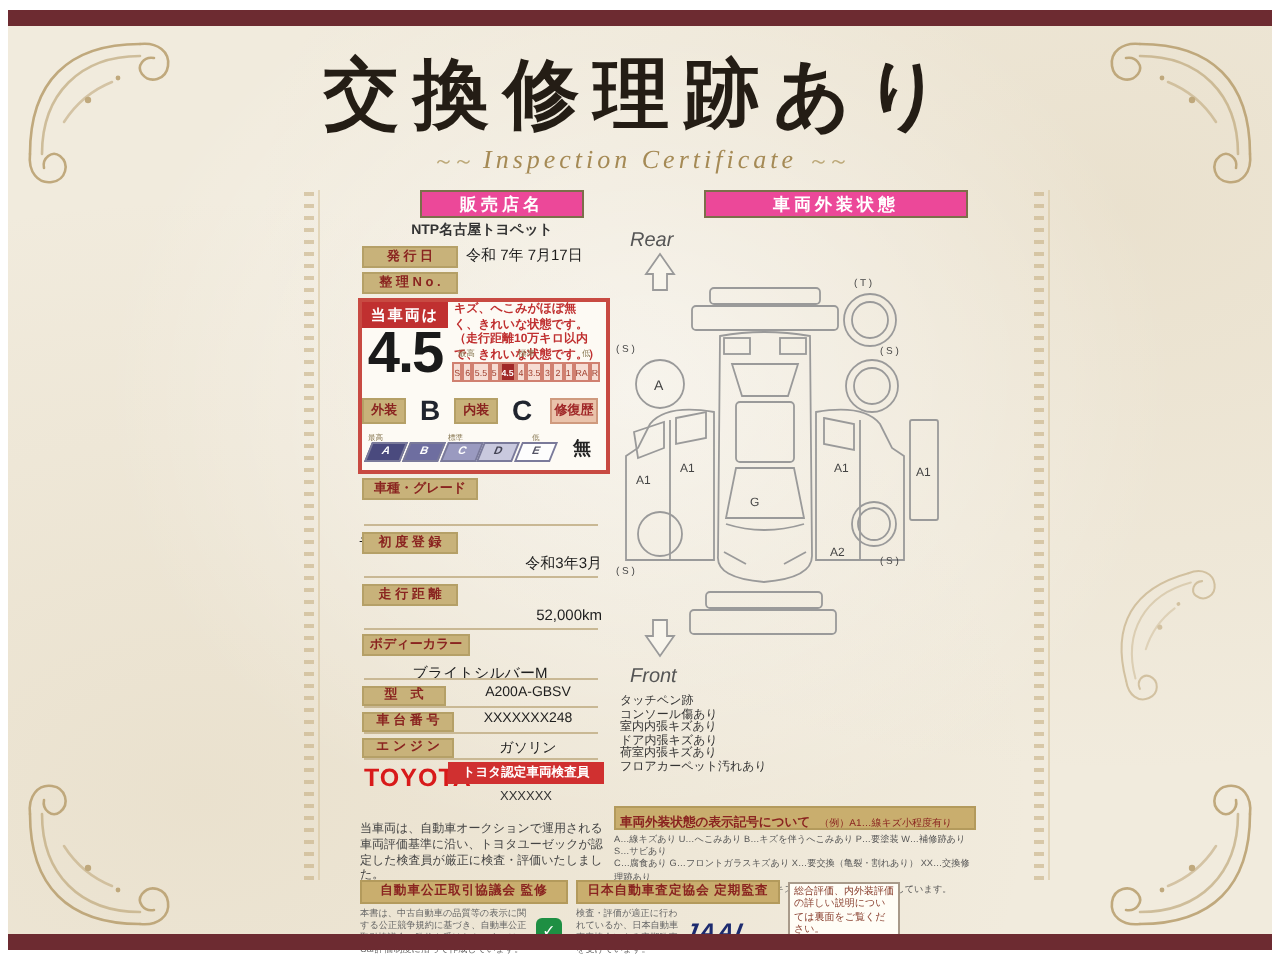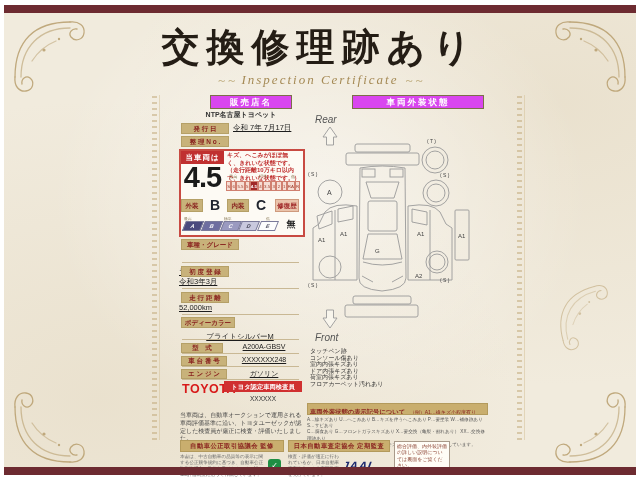--- a/index.html
+++ b/index.html
@@ -40,29 +40,29 @@
   }
   .subtitle{
     position:absolute;left:0;top:72px;width:640px;text-align:center;
     font-family:"Liberation Serif","DejaVu Serif",serif;
     font-style:italic;font-size:13px;letter-spacing:2px;color:#a58a55;
   }
   .subtitle .tilde{font-style:normal;letter-spacing:-1px;color:#bca878;font-size:11px;}
 
   
   .hdr-bar{
-    position:absolute;height:12px;background:#d946ef;border:1px solid #7c6e4a;
+    position:absolute;height:12px;background:#ec4899;border:1px solid #7c6e4a;
     color:#ffffff;font-size:8.5px;font-weight:bold;text-align:center;line-height:12px;
     letter-spacing:2px;
   }
   .tag{
     position:absolute;background:#c8b27a;color:#8a2420;font-weight:bold;
     font-size:6.5px;text-align:center;border:1px solid #b5a067;
   }
-  .val{position:absolute;font-size:7.5px;color:#1d1d1d;text-decoration:underline;}
+  .val{position:absolute;font-size:7.5px;color:#1d1d1d;}
   .uline{position:absolute;height:1px;background:#c9b894;}
   .tiny{font-size:4.6px;color:#666;line-height:1.3;}
 
   
   .dealer-name{position:absolute;left:179px;top:110px;width:124px;text-align:center;
     font-size:7px;font-weight:bold;color:#333;}
 
   
   .rate-box{position:absolute;left:179px;top:149px;width:122px;height:84px;
     border:2px solid #c84a42;background:#fdfaf4;}
@@ -226,25 +226,25 @@
   <span class="pg3">D</span>
   <span class="pg4">E</span>
 </div>
 <div class="rep-none">無</div>
 
 <div class="tag" style="left:181px;top:239px;width:56px;height:9px;line-height:9px;">車種・グレード</div>
 <div class="val" style="left:179px;top:251px;width:122px;text-align:left;margin-top:16px;">ライズ Z</div>
 <div class="uline" style="left:182px;top:262px;width:117px;"></div>
 
 <div class="tag" style="left:181px;top:266px;width:46px;height:9px;line-height:9px;">初 度 登 録</div>
-<div class="val" style="left:179px;top:277px;width:122px;text-align:left;">令和3年3月</div>
+<div class="val" style="left:179px;top:277px;width:122px;text-align:right;">令和3年3月</div>
 <div class="uline" style="left:182px;top:288px;width:117px;"></div>
 
 <div class="tag" style="left:181px;top:292px;width:46px;height:9px;line-height:9px;">走 行 距 離</div>
-<div class="val" style="left:179px;top:303px;width:122px;text-align:left;">52,000km</div>
+<div class="val" style="left:179px;top:303px;width:122px;text-align:right;">52,000km</div>
 <div class="uline" style="left:182px;top:314px;width:117px;"></div>
 
 <div class="tag" style="left:181px;top:317px;width:52px;height:9px;line-height:9px;">ボディーカラー</div>
 <div class="val" style="left:179px;top:332px;width:122px;text-align:center;">ブライトシルバーM</div>
 <div class="uline" style="left:182px;top:339px;width:117px;"></div>
 
 <div class="tag" style="left:181px;top:343px;width:40px;height:8px;line-height:8px;">型　式</div>
 <div class="val" style="left:228px;top:343px;width:72px;text-align:center;font-size:7px;">A200A-GBSV</div>
 <div class="uline" style="left:182px;top:353px;width:117px;"></div>
 

